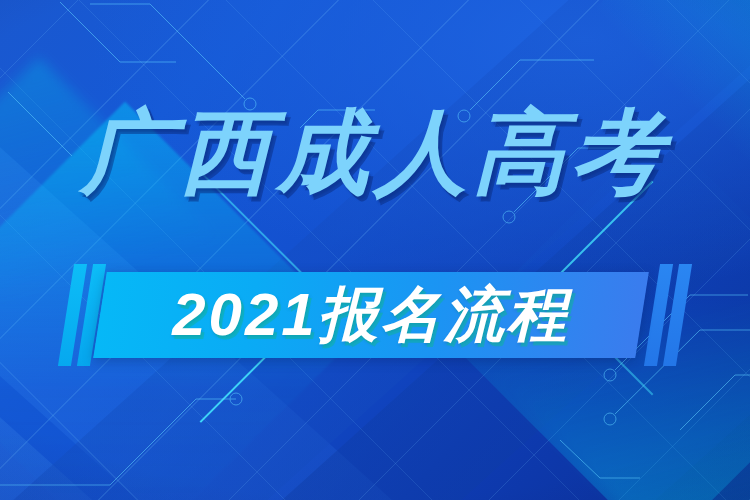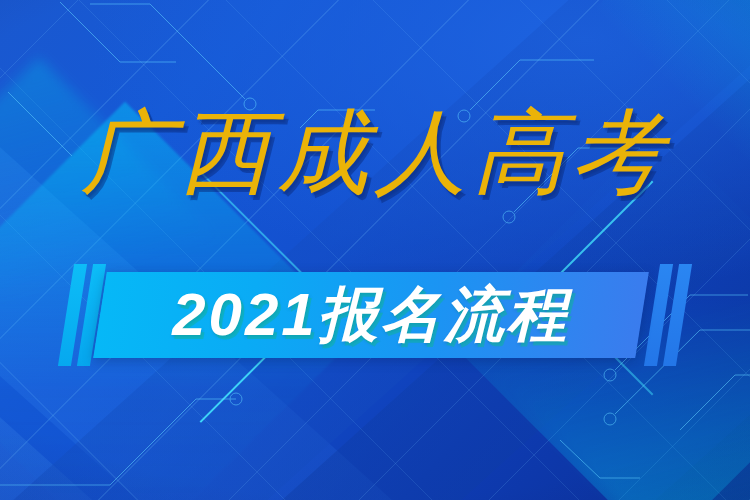--- a/index.html
+++ b/index.html
@@ -149,24 +149,24 @@
   }
 
   
   .headline {
     position: absolute;
     left: 0; right: 0;
     top: 106px;
     text-align: center;
     font-size: 92px;
     line-height: 1;
-    font-weight: normal;
+    font-weight: bold;
     font-style: italic;
     letter-spacing: 6px;
-    color: #eab308;
+    color: #7dd3fc;
     text-shadow:
       4px 5px 0 rgba(8,40,120,.45),
       2px 3px 2px rgba(8,40,120,.35);
     white-space: nowrap;
   }
 
   
   .subband-wrap {
     position: absolute;
     left: 0; right: 0;

